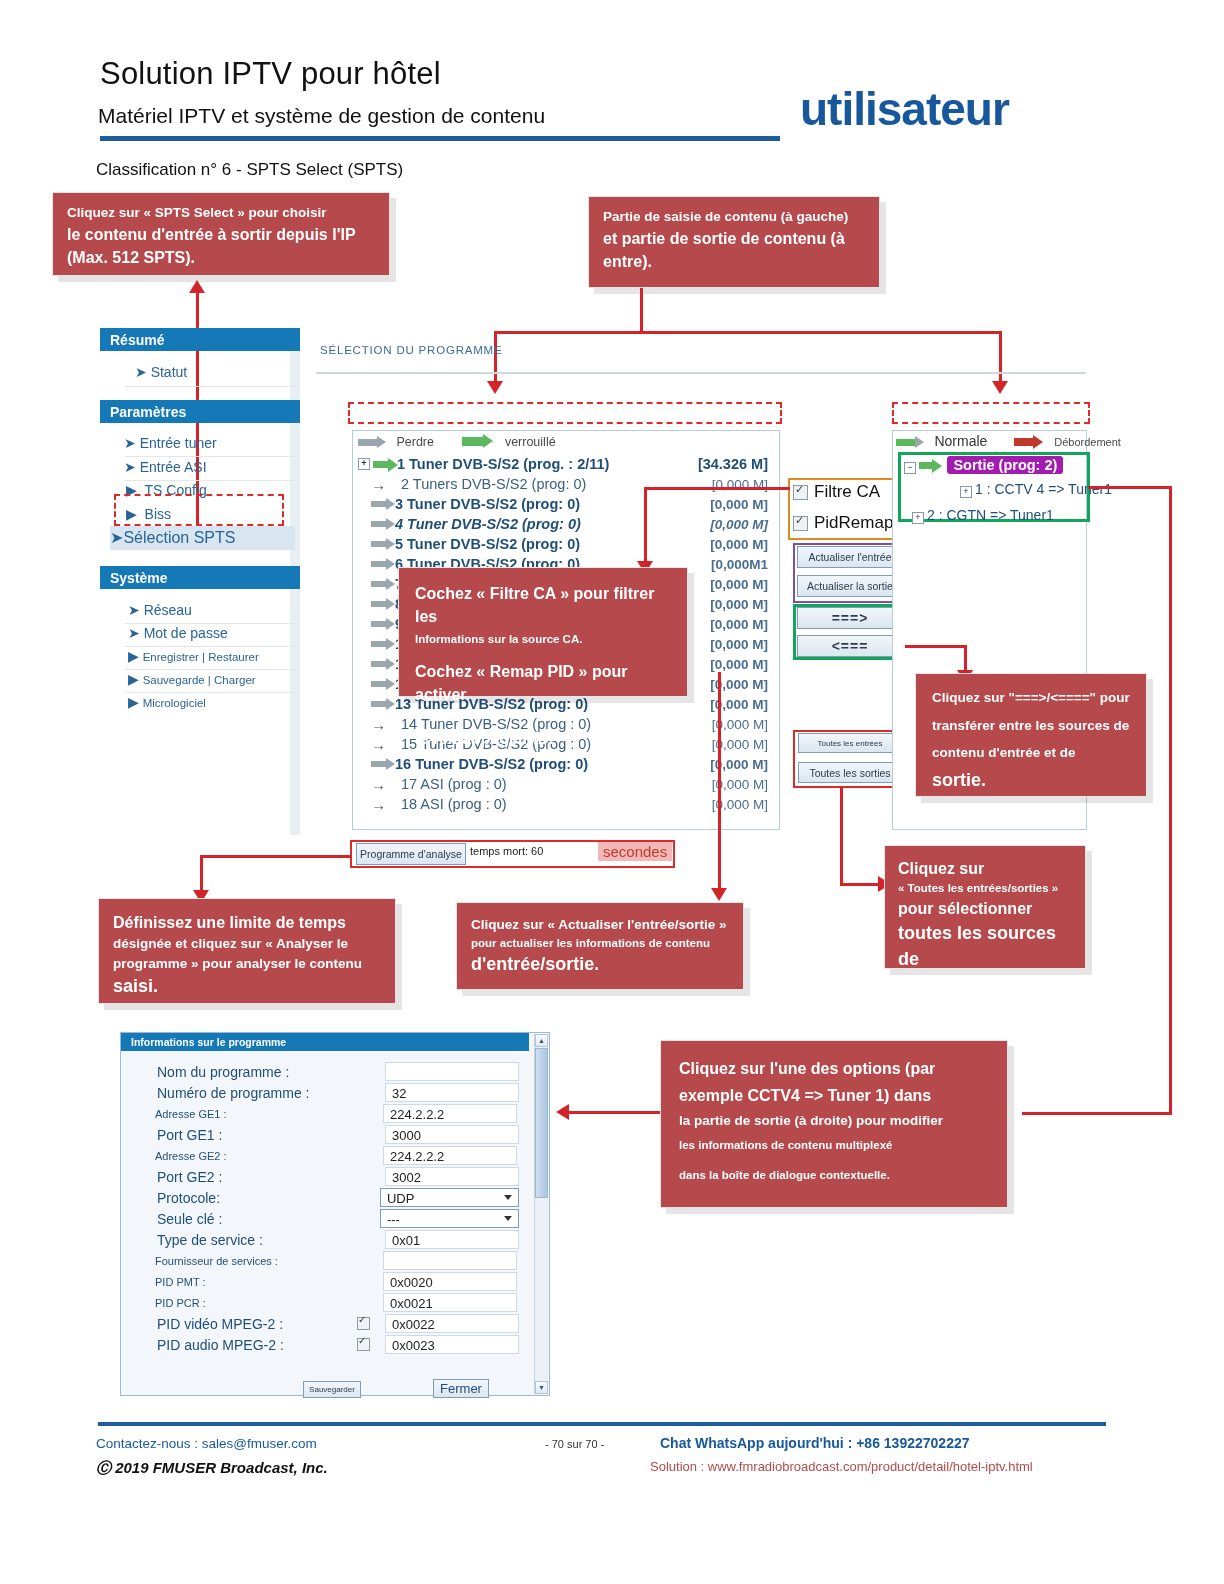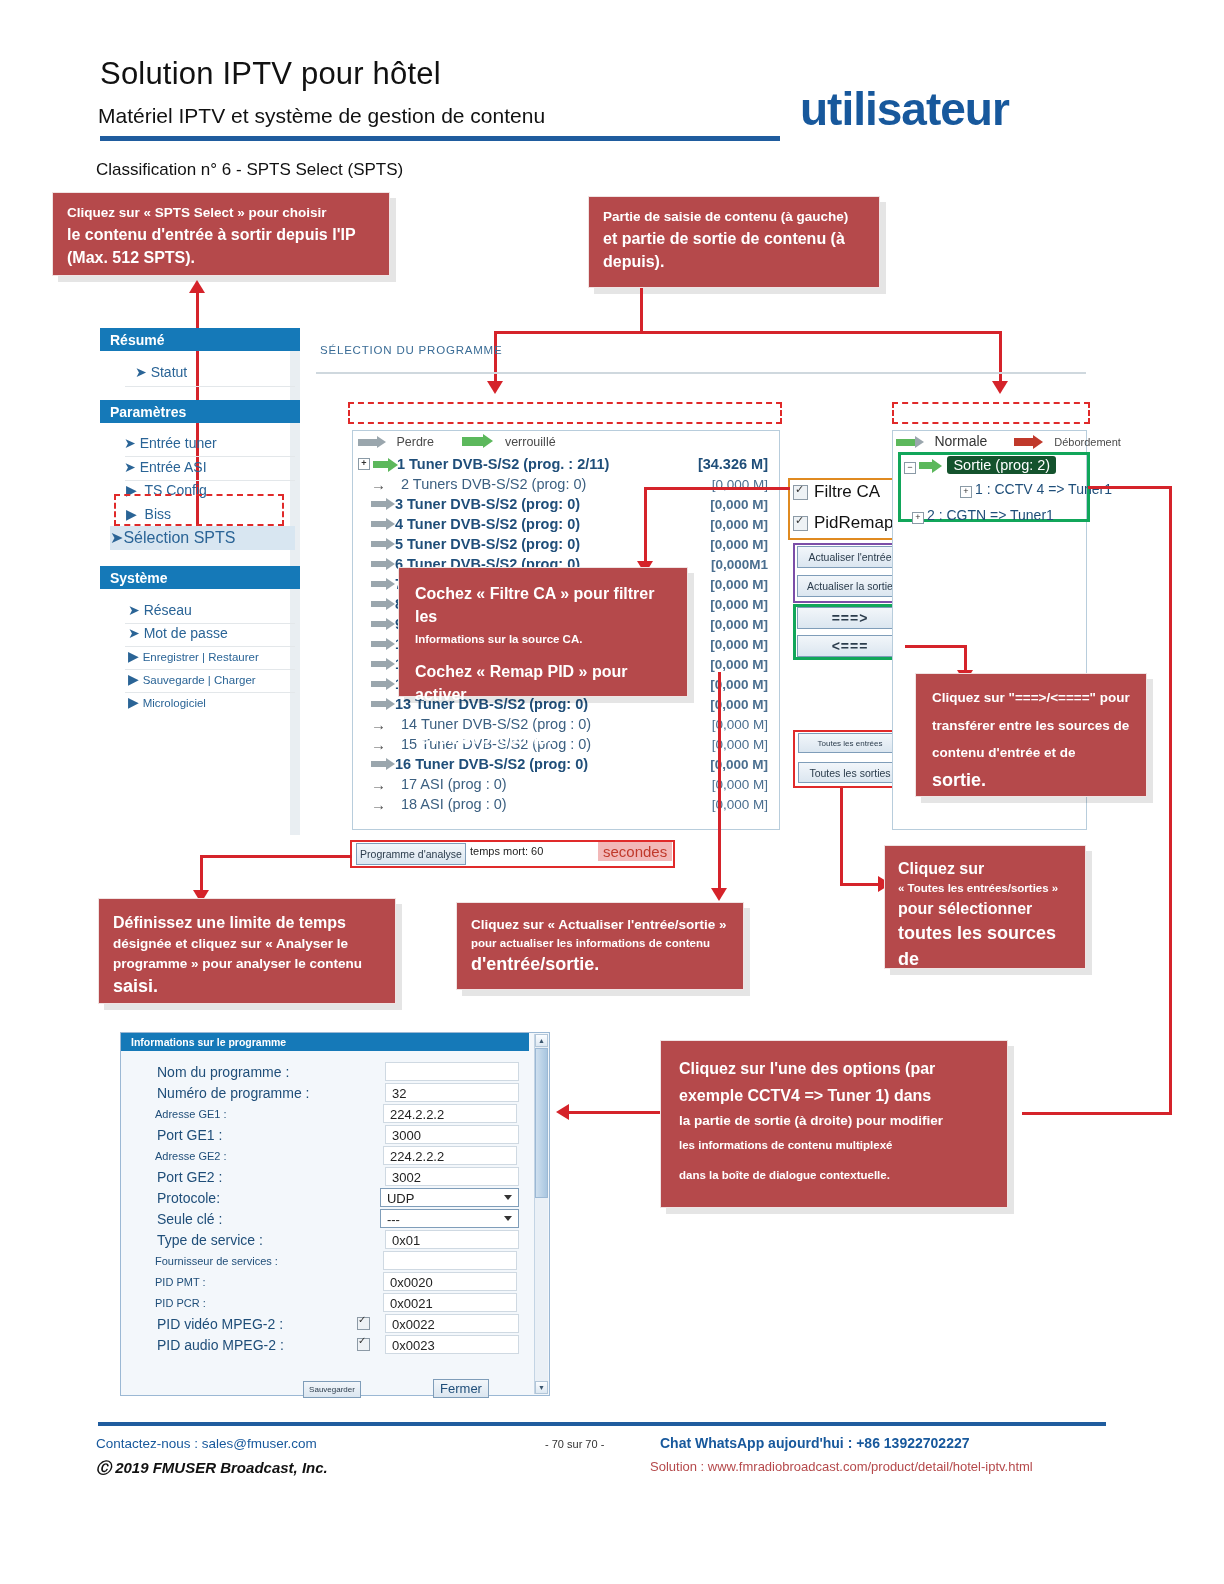--- a/index.html
+++ b/index.html
@@ -65,21 +65,21 @@
   
   .chk{display:inline-block;width:13px;height:13px;border:1px solid #8c9aa6;background:#eef2f5;vertical-align:middle;position:relative;margin-right:6px;}
   .chk:after{content:"✓";position:absolute;left:1px;top:-3px;font-size:11px;color:#333;}
   .ck-label{font-size:17px;color:#111;}
   .btn{background:linear-gradient(#f2f6fa,#dbe6f0);border:1px solid #7f9db9;color:#2b3c4c;font-size:10.5px;text-align:center;box-sizing:border-box;display:flex;align-items:center;justify-content:center;}
   .btn.big{font-size:14px;font-weight:700;letter-spacing:1px;}
   .btn.tiny{font-size:8px;}
 
   
   #output-panel{left:892px;top:430px;width:195px;height:400px;border:1px solid #b8cddc;background:#fff;box-sizing:border-box;}
-  .out-head{background:#14532d;color:#fff;font-weight:400;font-size:14.5px;padding:1px 6px;border-radius:3px;display:inline-block;}
+  .out-head{background:#a21caf;color:#fff;font-weight:700;font-size:14.5px;padding:1px 6px;border-radius:3px;display:inline-block;}
   .out-row{font-size:14px;color:#1f4e79;}
 
   
   #analyse-bar{left:350px;top:840px;width:325px;height:28px;}
   #analyse-btn{left:356px;top:843px;width:110px;height:22px;}
   #tempsmort{left:470px;top:845px;font-size:11px;color:#222;}
   #secondes{left:598px;top:842px;background:#f2b8b8;color:#c0392b;font-size:15px;padding:1px 5px;}
 
   
   #dlg{left:120px;top:1032px;width:430px;height:364px;border:1px solid #9bb8d4;background:#f3f7fb;box-sizing:border-box;}
@@ -118,21 +118,21 @@
   <span class="l t2">le contenu d'entrée à sortir depuis l'IP</span>
   <span class="l t2">(Max. 512 SPTS).</span>
 </div>
 
 <div class="abs rl rlv" style="left:196px;top:286px;height:250px;"></div>
 <div class="abs arrow-u" style="left:189px;top:280px;"></div>
 
 <div class="abs callout" id="co-parts" style="left:588px;top:196px;width:292px;height:92px;">
   <span class="l t1">Partie de saisie de contenu (à gauche)</span>
   <span class="l t2">et partie de sortie de contenu (à</span>
-  <span class="l t2">depuis).</span>
+  <span class="l t2">entre).</span>
 </div>
 
 <div class="abs rl rlv" style="left:640px;top:288px;height:45px;"></div>
 <div class="abs rl rlh" style="left:494px;top:331px;width:508px;"></div>
 <div class="abs rl rlv" style="left:494px;top:331px;height:52px;"></div>
 <div class="abs arrow-d" style="left:487px;top:381px;"></div>
 <div class="abs rl rlv" style="left:999px;top:331px;height:52px;"></div>
 <div class="abs arrow-d" style="left:992px;top:381px;"></div>
 
 <div class="abs dashbox" style="left:348px;top:402px;width:434px;height:22px;"></div>
@@ -190,21 +190,21 @@
       <span class="thin-arrow" style="margin-right: 8px;">→</span>
       <span>2 Tuners DVB-S/S2 (prog: 0)</span>
       <span class="rate">[0,000 M]</span>
     </div>
     <div class="row bold" style="position: relative;">
       <span style="display: inline-block; width: 13px;"></span>
       <span class="gry-arrow" style="width: 16px; height: 6px; margin-right: 8px;"></span>
       <span>3 Tuner DVB-S/S2 (prog: 0)</span>
       <span class="rate">[0,000 M]</span>
     </div>
-    <div class="row bold" style="position: relative;">
+    <div class="row bold" style="position: relative; font-style: italic;">
       <span style="display: inline-block; width: 13px;"></span>
       <span class="gry-arrow" style="width: 16px; height: 6px; margin-right: 8px;"></span>
       <span>4 Tuner DVB-S/S2 (prog: 0)</span>
       <span class="rate">[0,000 M]</span>
     </div>
     <div class="row bold" style="position: relative;">
       <span style="display: inline-block; width: 13px;"></span>
       <span class="gry-arrow" style="width: 16px; height: 6px; margin-right: 8px;"></span>
       <span>5 Tuner DVB-S/S2 (prog: 0)</span>
       <span class="rate">[0,000 M]</span>

